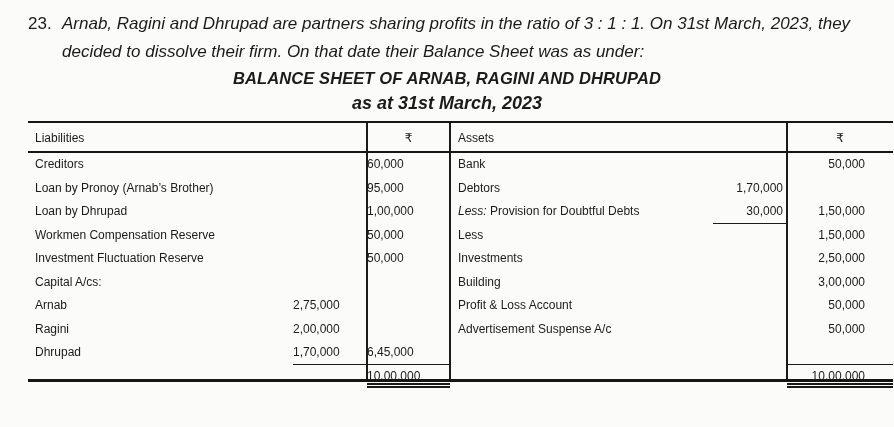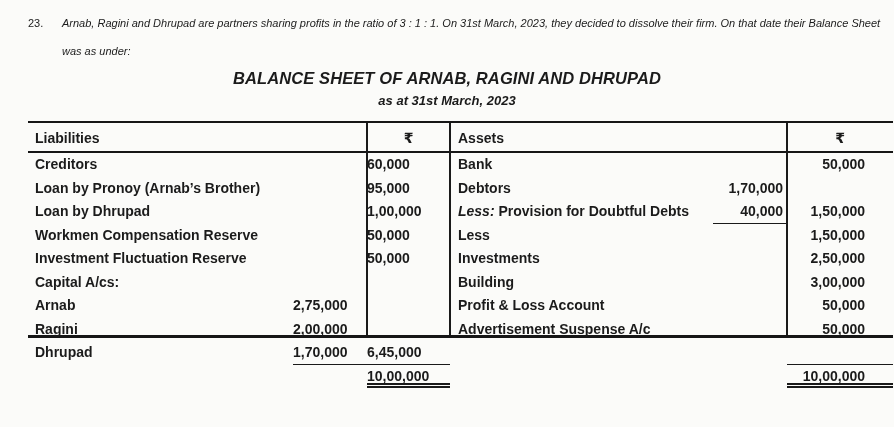--- a/index.html
+++ b/index.html
@@ -13,21 +13,21 @@
     color: #1b1b1b;
     overflow: hidden;
   }
   
   .question {
     position: absolute;
     left: 28px;
     top: 10px;
     width: 856px;
     display: flex;
-    font-size: 11px;
+    font-size: 17px;
     line-height: 27.5px;
   }
   .qnum { width: 34px; flex: 0 0 34px; }
   .qtext { flex: 1; font-style: italic; }
   
   .sheet-title {
     position: absolute;
     top: 69px;
     left: 0;
     width: 100%;
@@ -36,35 +36,34 @@
     font-weight: 600;
     letter-spacing: 0.1px;
     font-style: italic;
   }
   .sheet-subtitle {
     position: absolute;
     top: 93px;
     left: 0;
     width: 100%;
     text-align: center;
-    font-size: 13px;
+    font-size: 18px;
     font-style: italic;
     font-weight: 600;
   }
   
   .bs-table {
     position: absolute;
     left: 28px;
     top: 121px;
     width: 865px;
-    height: 217px;
+    height: 261px;
     border-top: 2.5px solid #161616;
     border-bottom: 3px solid #161616;
-    font-size: 14px;
-    font-weight: bold;
+    font-size: 12px;
   }
   .vline {
     position: absolute;
     top: 0;
     bottom: 0;
     width: 2px;
     background: #1a1a1a;
   }
   .vl1 { left: 338px; }
   .vl2 { left: 421px; }
@@ -148,21 +147,21 @@
     </div>
 
     <div class="row">
       <div class="c1">
           <span class="lbl">Loan by Dhrupad</span>
           <span class="sub"></span>
         </div>
       <div class="c2">1,00,000</div>
       <div class="c3">
           <span class="lbl"><span class="less">Less: </span><span>Provision for Doubtful Debts</span></span>
-          <span class="sub rule-b">40,000</span>
+          <span class="sub rule-b">30,000</span>
         </div>
       <div class="c4">1,50,000</div>
     </div>
 
     <div class="row">
       <div class="c1">
           <span class="lbl">Workmen Compensation Reserve</span>
           <span class="sub"></span>
         </div>
       <div class="c2">50,000</div>

